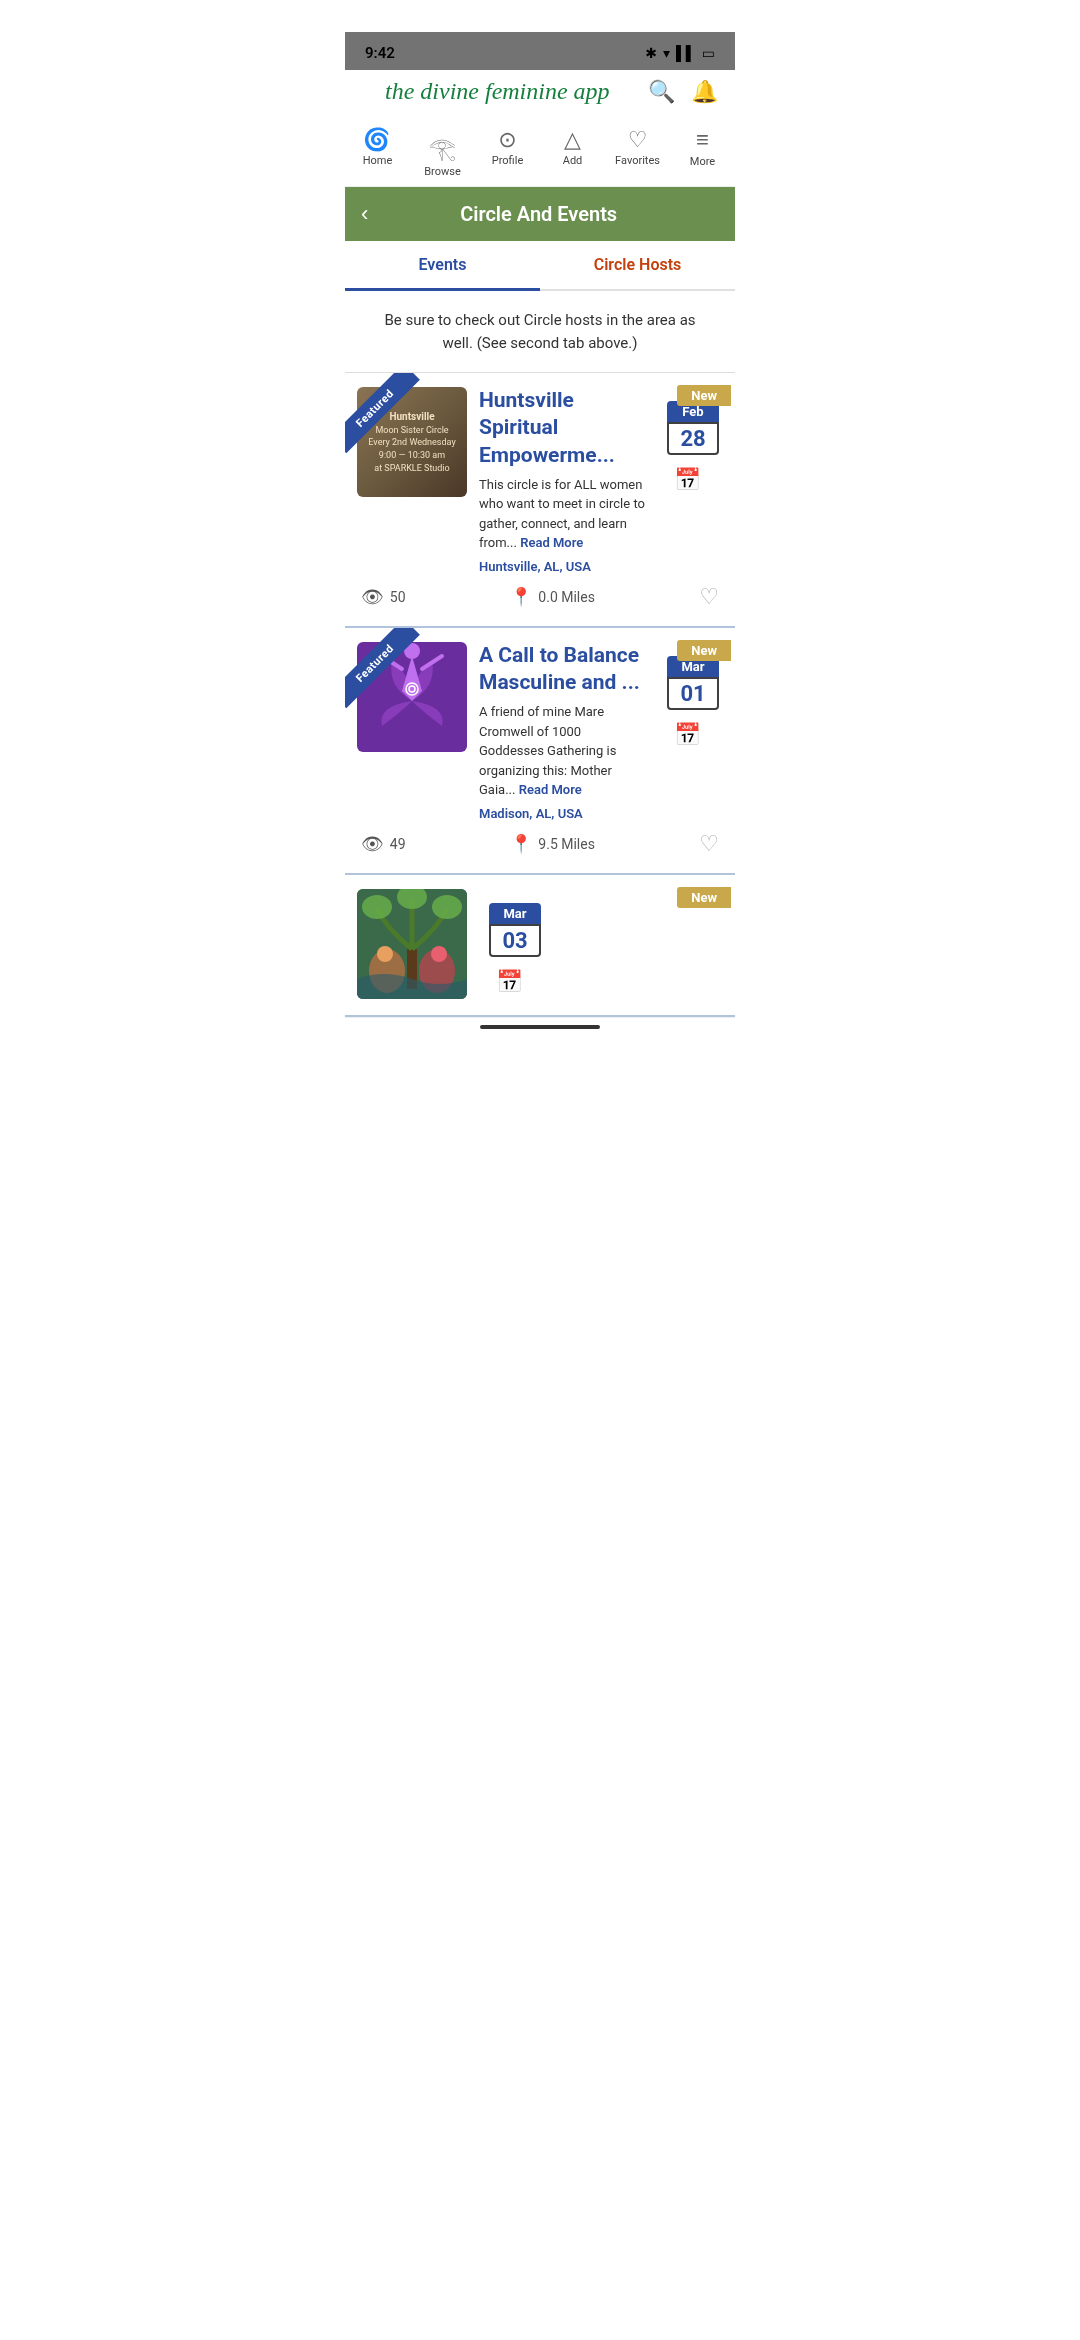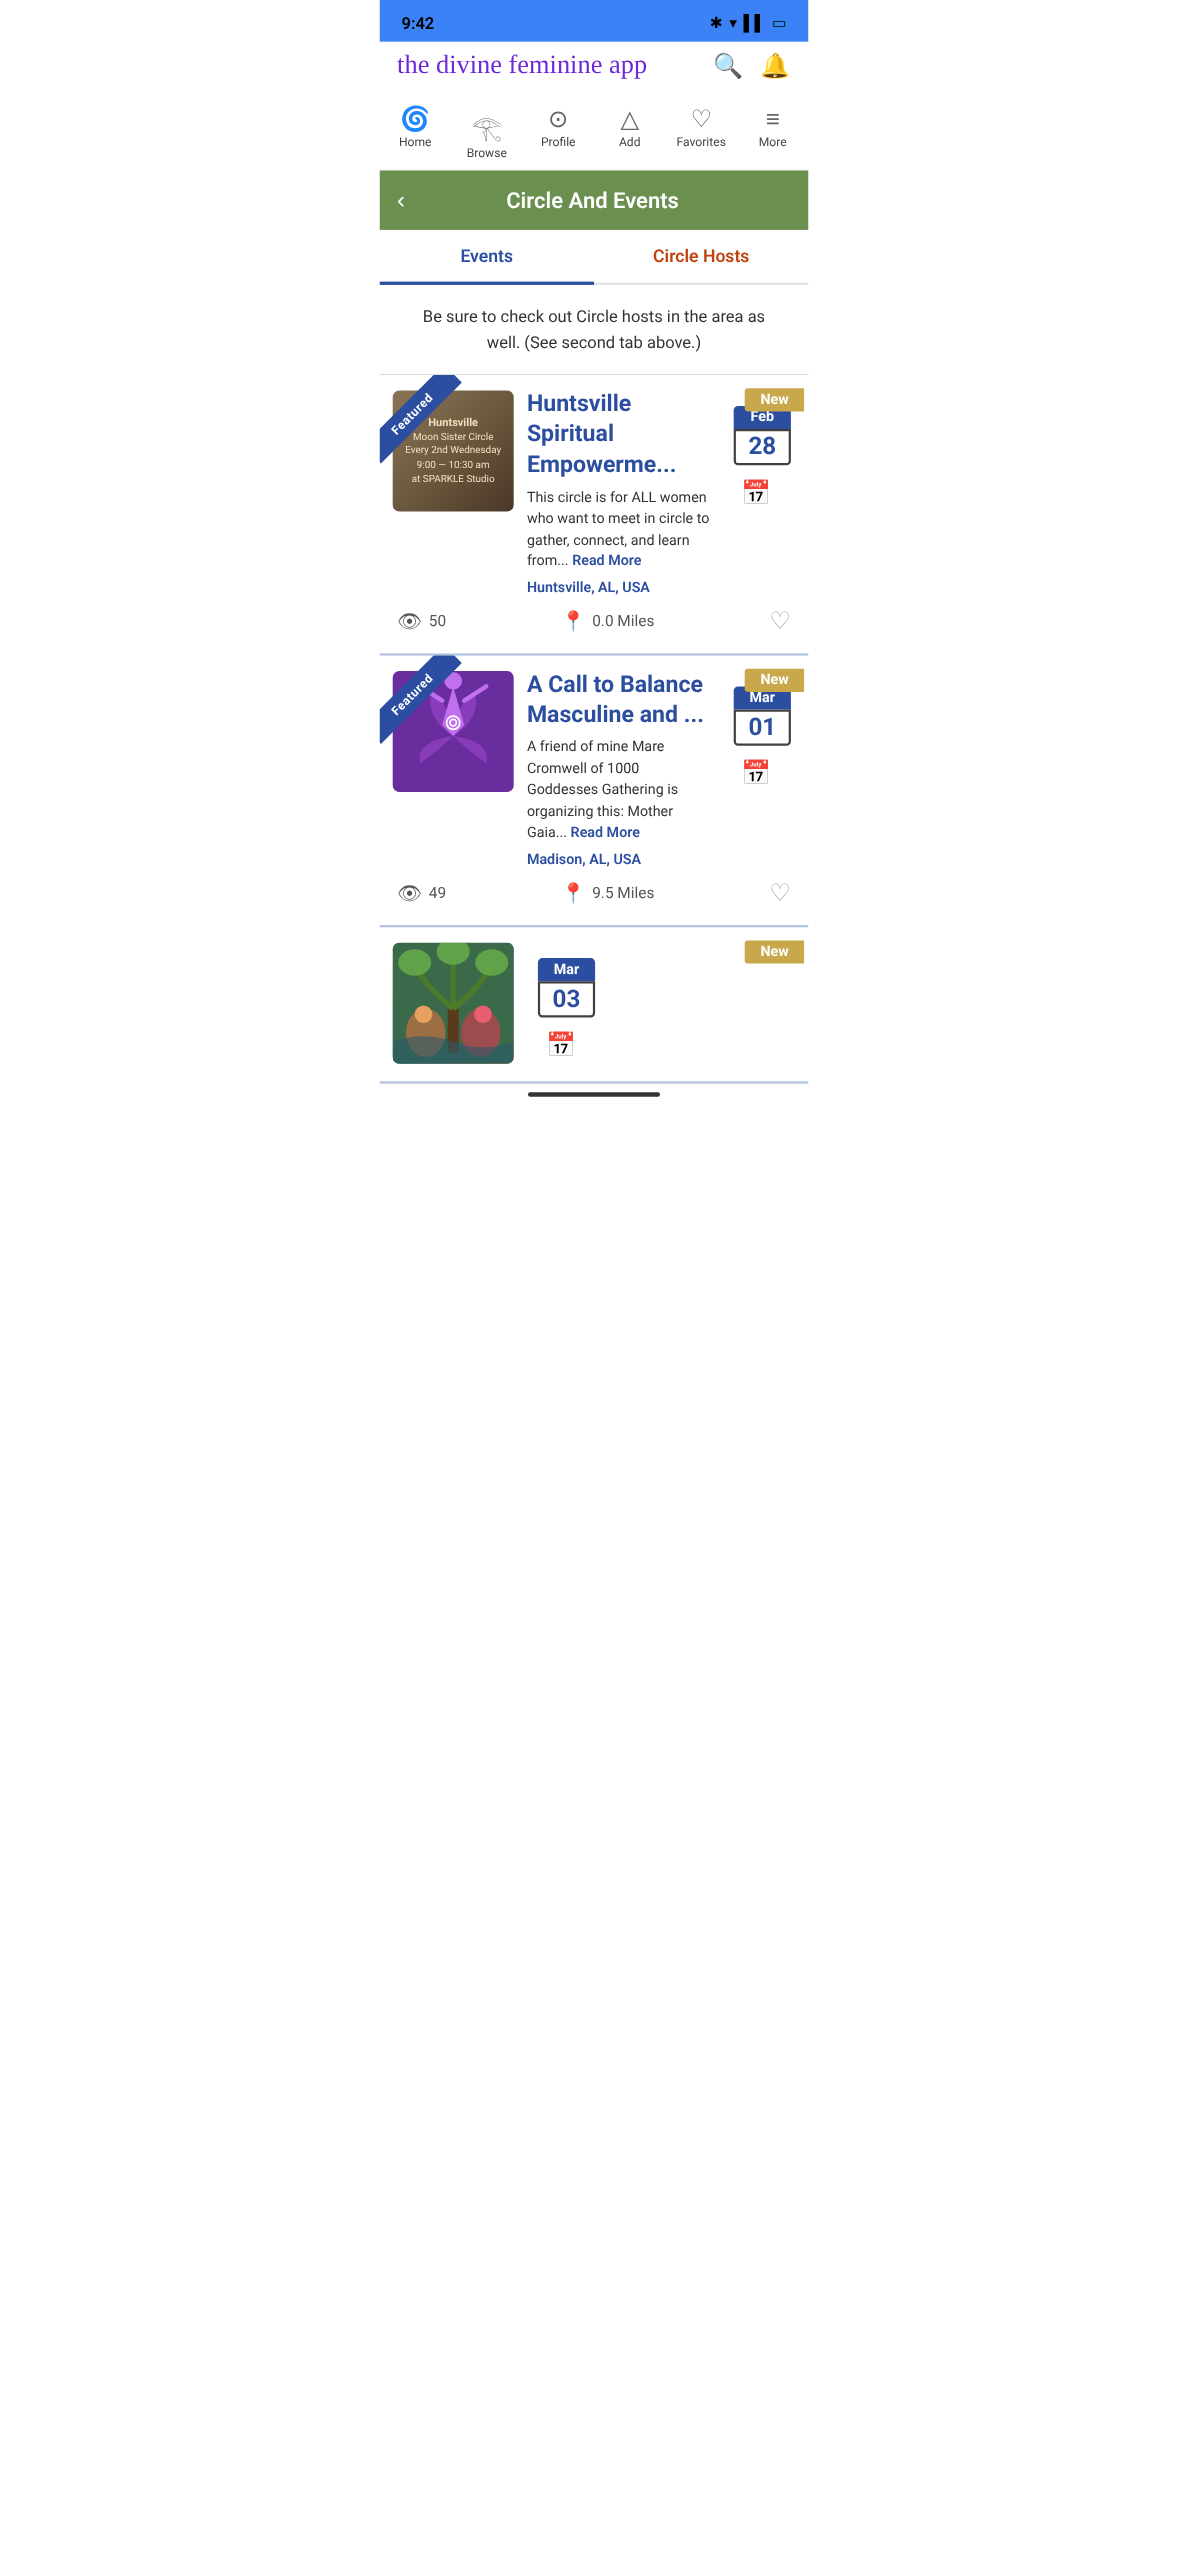--- a/index.html
+++ b/index.html
@@ -10,23 +10,24 @@
       background: #fff;
       width: 390px;
       margin: 0 auto;
       overflow-x: hidden;
     }
 
     
     .status-bar {
       display: flex;
       justify-content: space-between;
-      align-items: flex-start;
+      align-items: center;
       padding: 12px 20px 8px;
-      background: #3b82f6;
+      background: #737373;
+      margin-top: 32px;
     }
     .status-time {
       font-size: 15px;
       font-weight: 600;
       color: #000;
     }
     .status-icons {
       display: flex;
       align-items: center;
       gap: 6px;
@@ -39,23 +40,25 @@
     
     .header {
       display: flex;
       justify-content: space-between;
       align-items: center;
       padding: 8px 16px 12px;
       background: #fff;
     }
     .app-title {
       font-family: 'Georgia', serif;
+      font-style: italic;
       font-size: 24px;
-      color: #6d28d9;
+      color: #15803d;
       font-weight: 400;
+      margin-left: 24px;
     }
     .header-icons {
       display: flex;
       gap: 16px;
     }
     .header-icon-btn {
       background: none;
       border: none;
       cursor: pointer;
       font-size: 22px;

